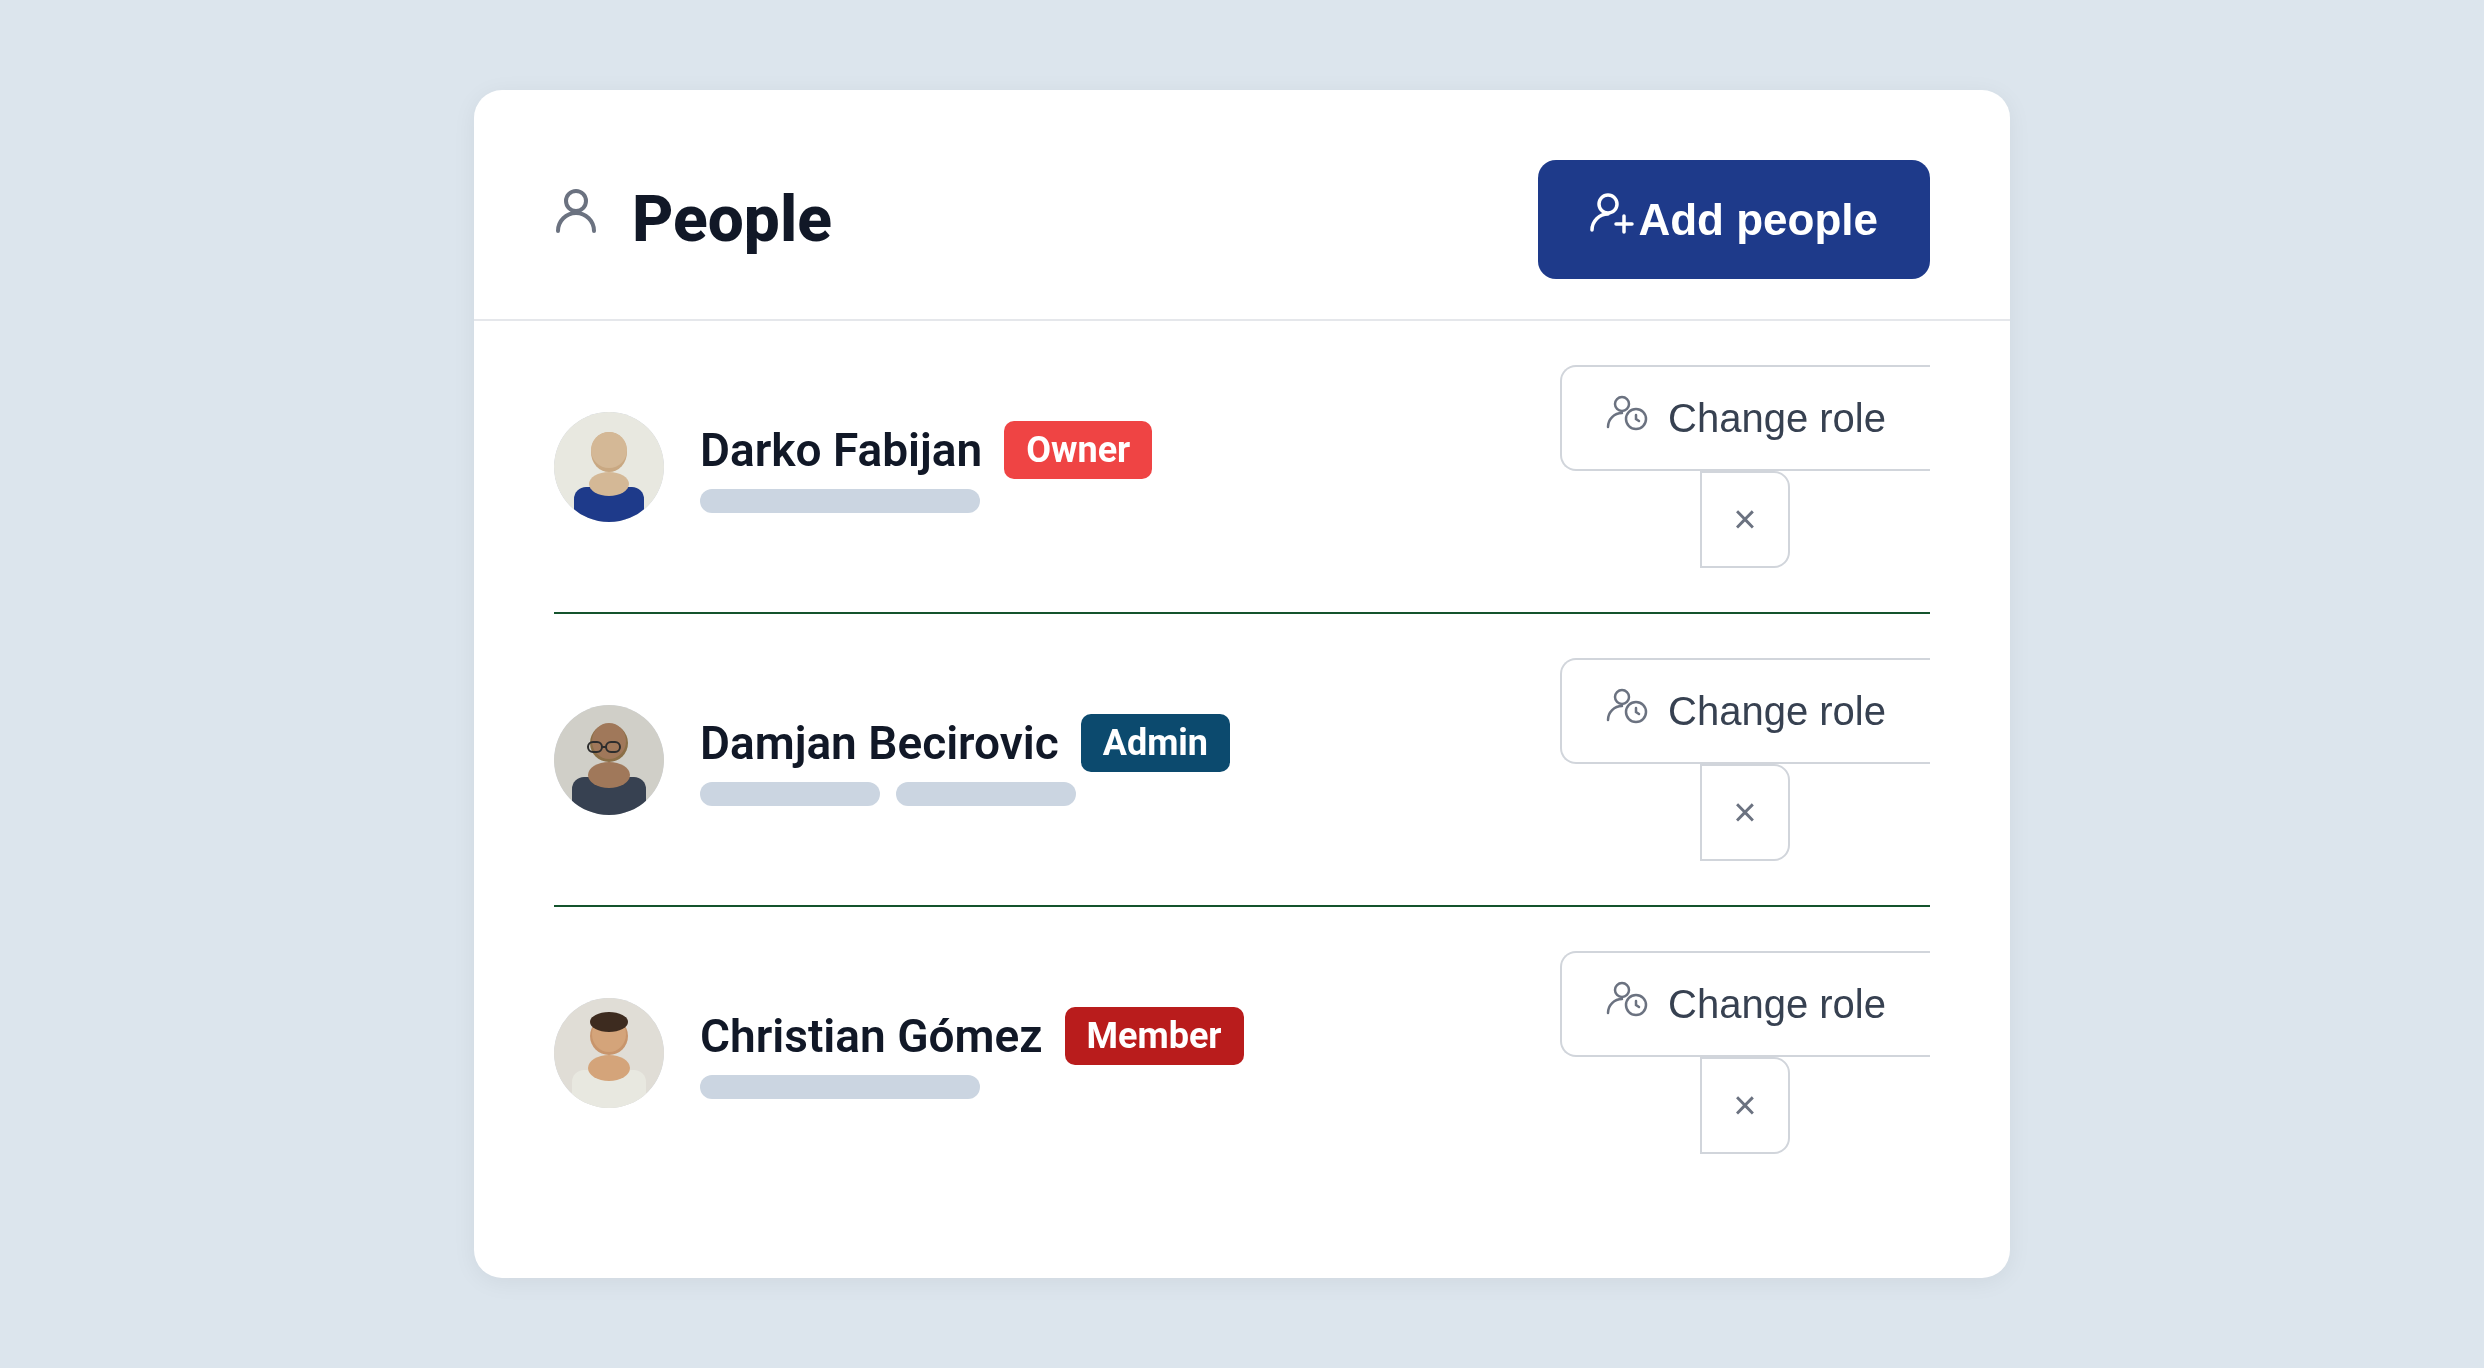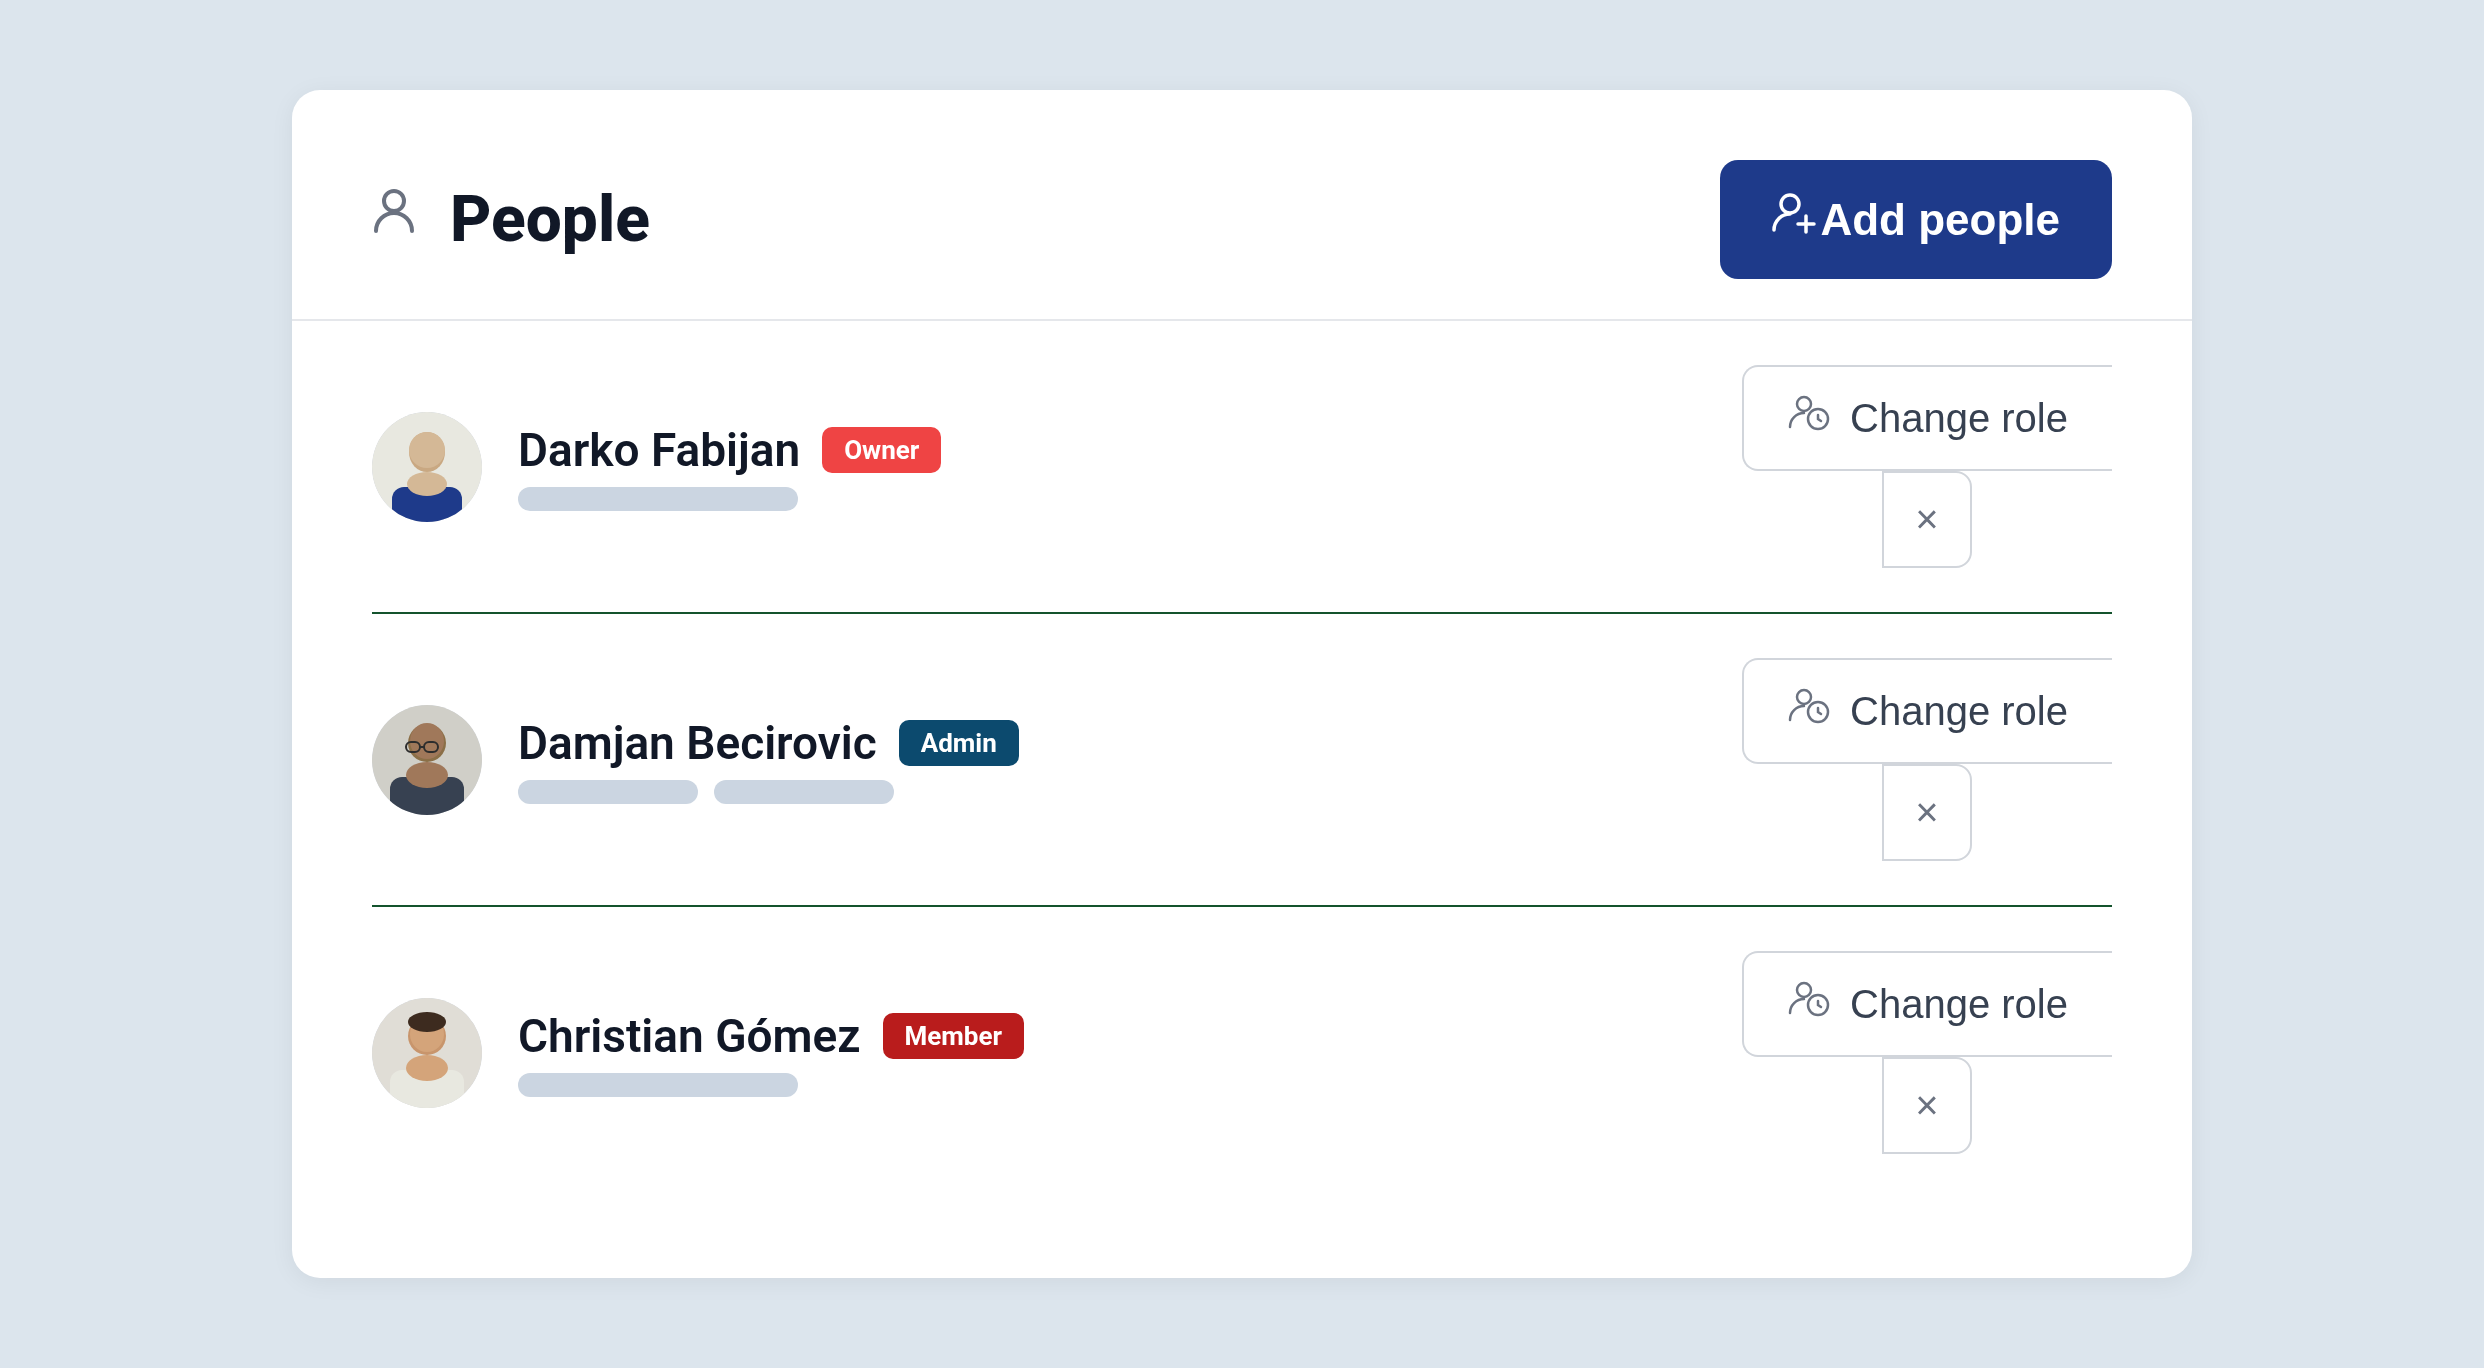--- a/index.html
+++ b/index.html
@@ -14,21 +14,21 @@
       background: #dce5ed;
       display: flex;
       align-items: center;
       justify-content: center;
       font-family: -apple-system, BlinkMacSystemFont, 'Segoe UI', Roboto, sans-serif;
     }
 
     .card {
       background: #ffffff;
       border-radius: 28px;
-      width: 1900px;
+      width: 1536px;
       padding: 70px 80px 80px 80px;
       box-shadow: 0 4px 24px rgba(0,0,0,0.06);
     }
 
     .card-header {
       display: flex;
       align-items: center;
       justify-content: space-between;
       margin-bottom: 40px;
     }
@@ -122,21 +122,21 @@
 
     .member-name {
       font-size: 46px;
       font-weight: 600;
       color: #111827;
     }
 
     .role-badge {
       border-radius: 10px;
       padding: 8px 22px;
-      font-size: 26px;
+      font-size: 36px;
       font-weight: 700;
       color: #ffffff;
     }
 
     .badge-owner {
       background: #ef4444;
     }
 
     .badge-admin {
       background: #0c4a6e;

